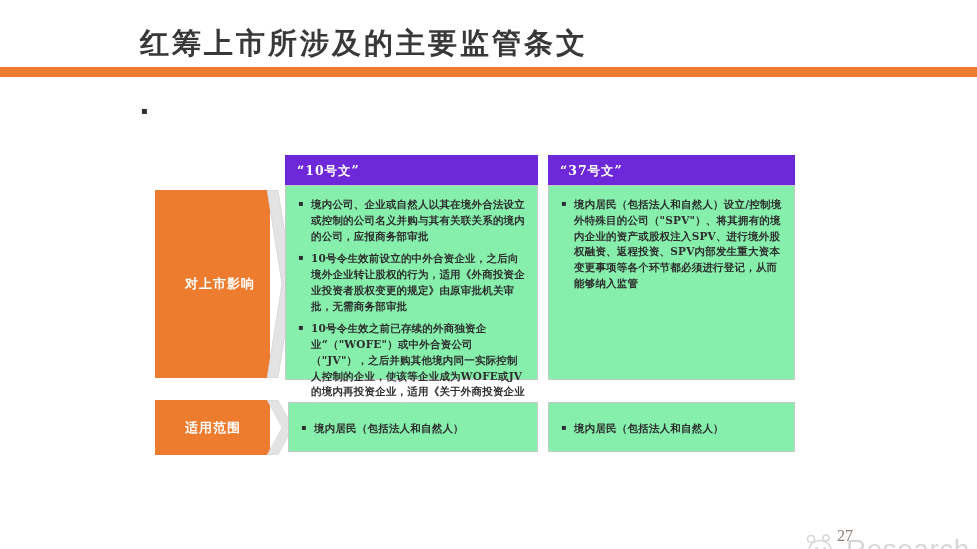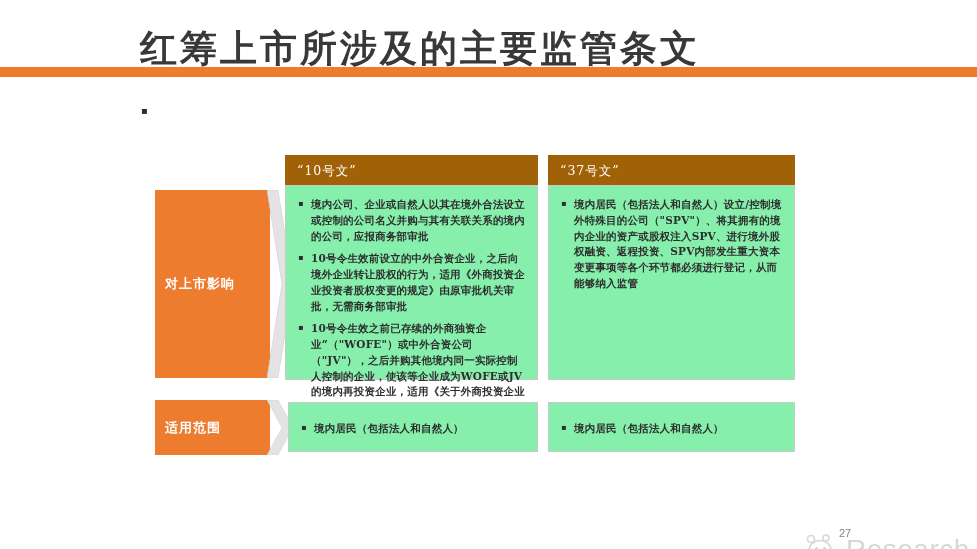--- a/index.html
+++ b/index.html
@@ -4,21 +4,21 @@
 <style>
   * { margin: 0; padding: 0; box-sizing: border-box; }
   html, body { width: 977px; height: 549px; background: #ffffff; overflow: hidden; }
   body { font-family: "DejaVu Serif", "Liberation Serif", serif; position: relative; }
 
   .slide { position: absolute; inset: 0; background: #ffffff; }
 
   
   .slide-title {
     position: absolute; left: 140px; top: 24px;
-    font-size: 37px; font-weight: bold; color: #383838;
+    font-size: 29px; font-weight: bold; color: #383838;
     letter-spacing: 3px; white-space: nowrap;
   }
 
   
   .divider-bar {
     position: absolute; left: 0; top: 67px; width: 977px; height: 10px;
     background: #ED7C2F;
   }
 
   
@@ -27,22 +27,22 @@
     font-size: 14.5px; font-weight: bold; color: #2e2e2e; letter-spacing: 1px;
     display: flex; align-items: flex-start;
   }
   .intro-line .sq-bullet {
     font-size: 10px; margin: 3px 10px 0 0; color: #2e2e2e;
     font-family: "DejaVu Sans", sans-serif;
   }
 
   
   .col-header {
-    position: absolute; height: 32px; background: #a16207;
-    color: #ffffff; font-size: 12.5px; font-weight: normal;
+    position: absolute; height: 32px; background: #6d28d9;
+    color: #ffffff; font-size: 12.5px; font-weight: bold;
     display: flex; align-items: center; padding-left: 12px; letter-spacing: 1px;
   }
   #header-col1 { left: 285px; top: 155px; width: 253px; }
   #header-col2 { left: 548px; top: 155px; width: 247px; }
 
   
   .content-box {
     position: absolute; background: #86efac;
     border: 1px solid #c9c9c9; padding: 11px 10px 8px 12px;
   }
@@ -60,21 +60,21 @@
   ul.bullets li::before {
     content: "▪"; position: absolute; left: 0; top: 1px; font-size: 8px;
     font-family: "DejaVu Sans", sans-serif; color: #2e2e2e;
   }
   .scope-box ul.bullets li { margin-bottom: 0; }
 
   
   .row-label {
     position: absolute; background: #ED7C2F; color: #ffffff;
     font-size: 13px; font-weight: bold; letter-spacing: 1px;
-    display: flex; align-items: center; padding-left: 10px;
+    display: flex; align-items: center; padding-left: 30px;
   }
   #row-label-impact { left: 155px; top: 190px; width: 115px; height: 188px; }
   #row-label-scope  { left: 155px; top: 400px; width: 115px; height: 55px; }
 
   
   .chevron-arrow { position: absolute; }
   #arrow-impact { left: 267px; top: 190px; width: 26px; height: 188px; }
   #arrow-scope  { left: 267px; top: 400px; width: 26px; height: 55px; }
   .chevron-arrow svg { display: block; width: 100%; height: 100%; }
 
@@ -83,22 +83,22 @@
     position: absolute; left: 798px; top: 490px; height: 40px;
     display: flex; align-items: center; gap: 8px; margin-top: 40px;
   }
   .footer-logo .logo-text {
     font-family: "Liberation Sans", sans-serif;
     font-size: 28px; color: #d7d7d7; letter-spacing: 0.5px;
     text-shadow: 0 1px 0 #ffffff;
   }
   .page-number {
     position: absolute; left: 830px; top: 527px; width: 30px;
-    font-family: Liberation Sans, sans-serif;
-    font-size: 11px; color: #8d8078; text-align: center;
+    font-family: Liberation Serif, serif;
+    font-size: 16px; color: #8d8078; text-align: center;
   }
 </style>
 </head>
 <body>
 
 <div class="slide">
 
   <div class="slide-title">红筹上市所涉及的主要监管条文</div>
 
   <div class="divider-bar"></div>

